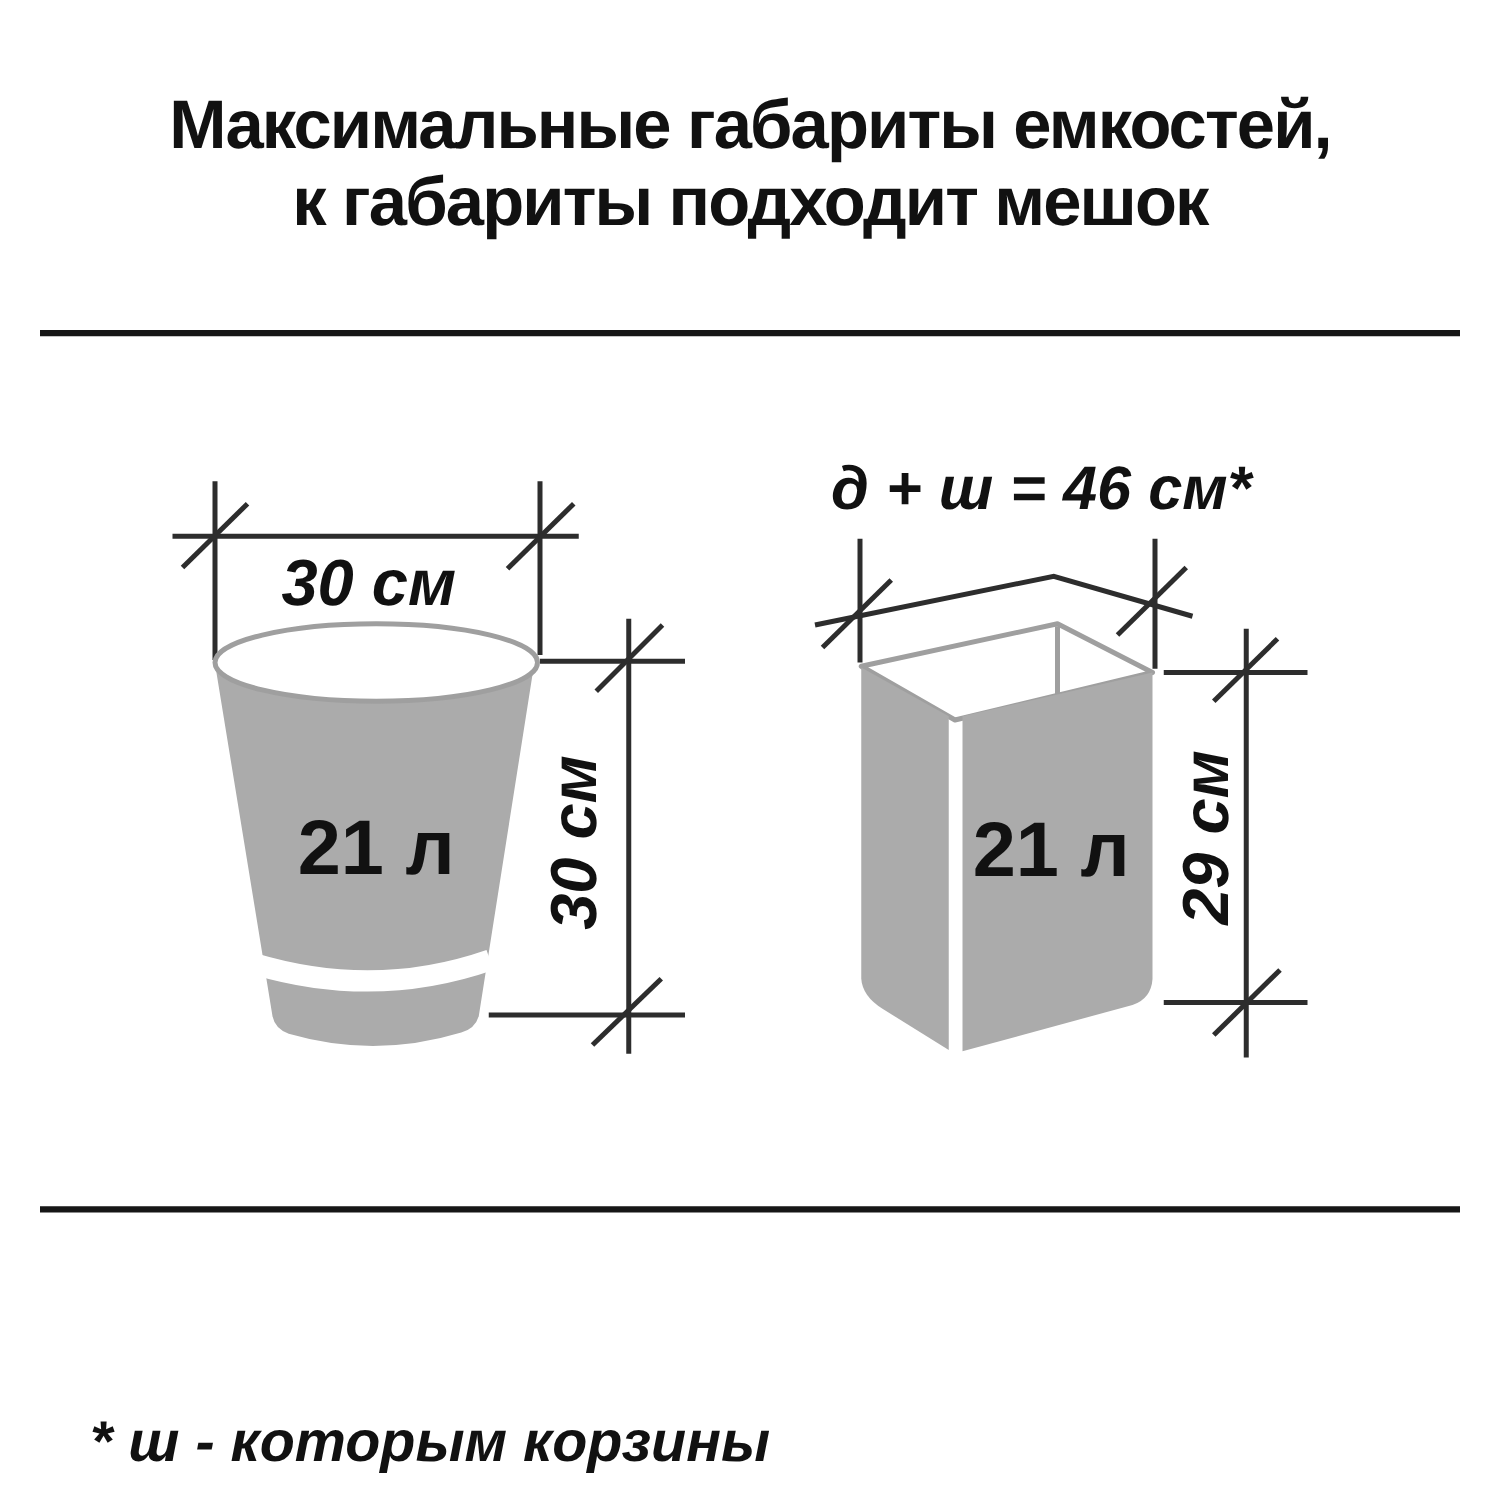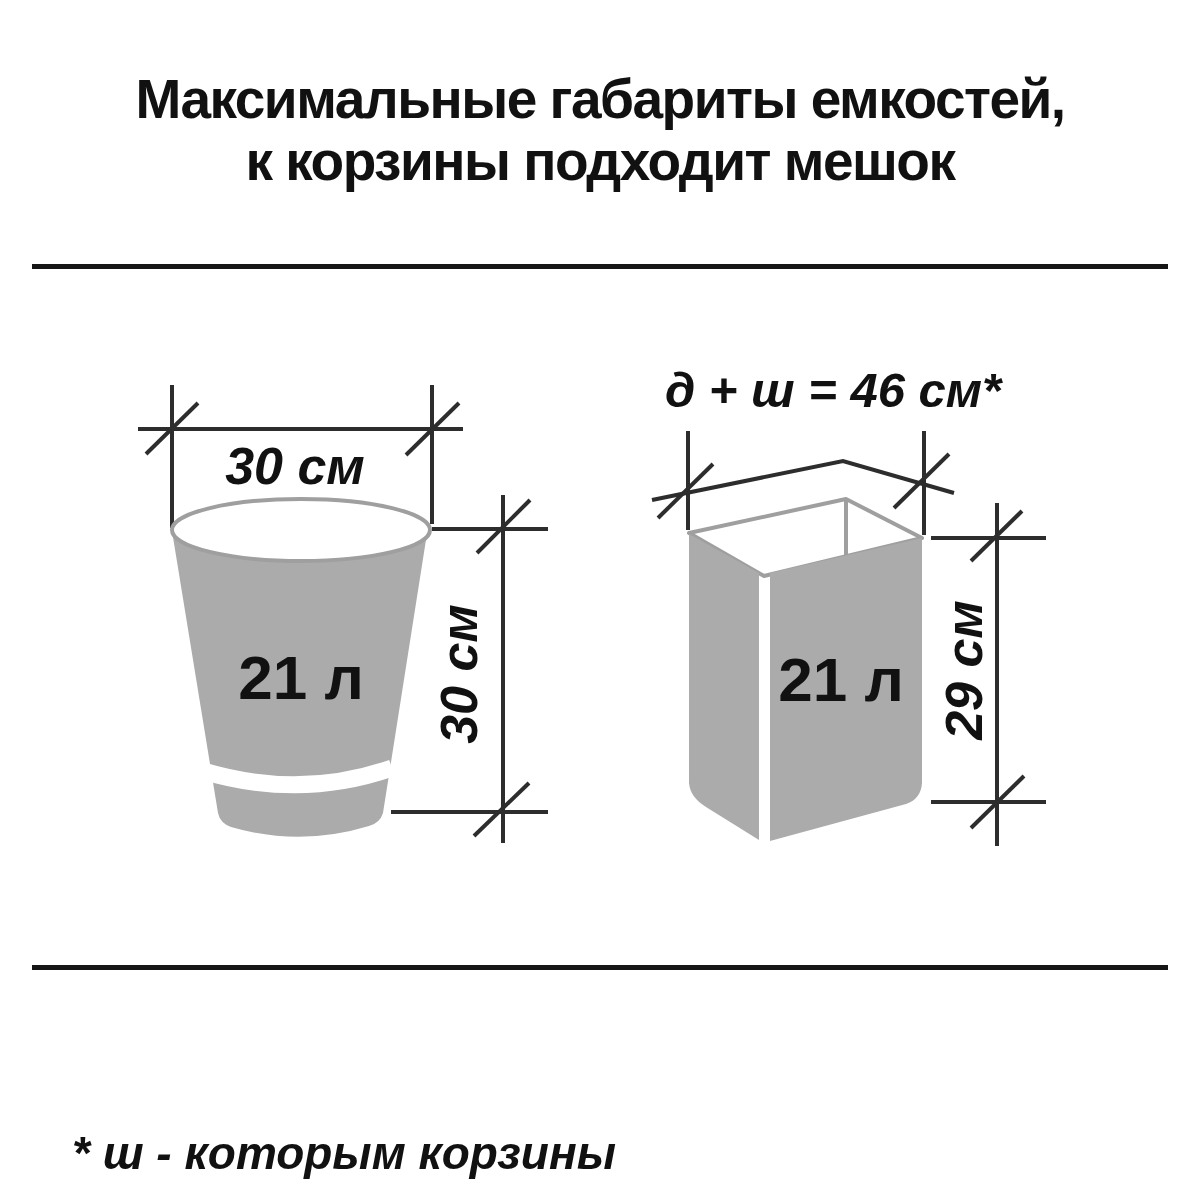--- a/index.html
+++ b/index.html
@@ -84,21 +84,21 @@
     fill: var(--text, #111);
   }
 </style>
 </head>
 <body>
 
 <div class="page">
 
   <div class="title">
     <div>Максимальные габариты емкостей,</div>
-    <div>к корзины подходит мешок</div>
+    <div>к габариты подходит мешок</div>
   </div>
 
   <div class="rule rule-top"></div>
 
   <svg class="diagram" width="1200" height="1200" viewBox="0 0 1200 1200" xmlns="http://www.w3.org/2000/svg">
 
     <g>
 
       <g>
         <line class="dim-line" x1="172" y1="385" x2="172" y2="528"></line>

